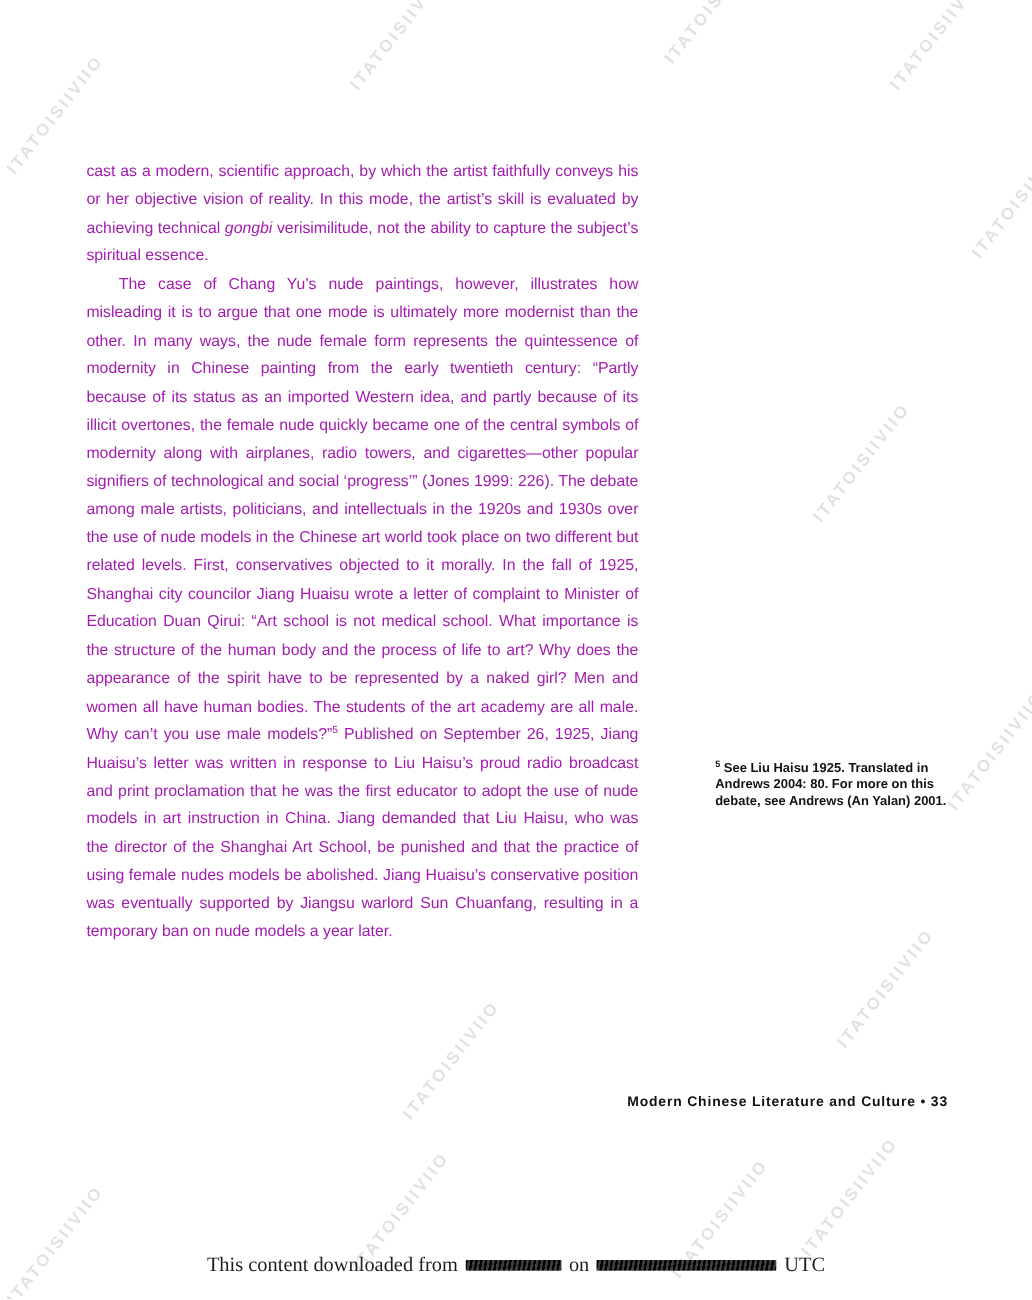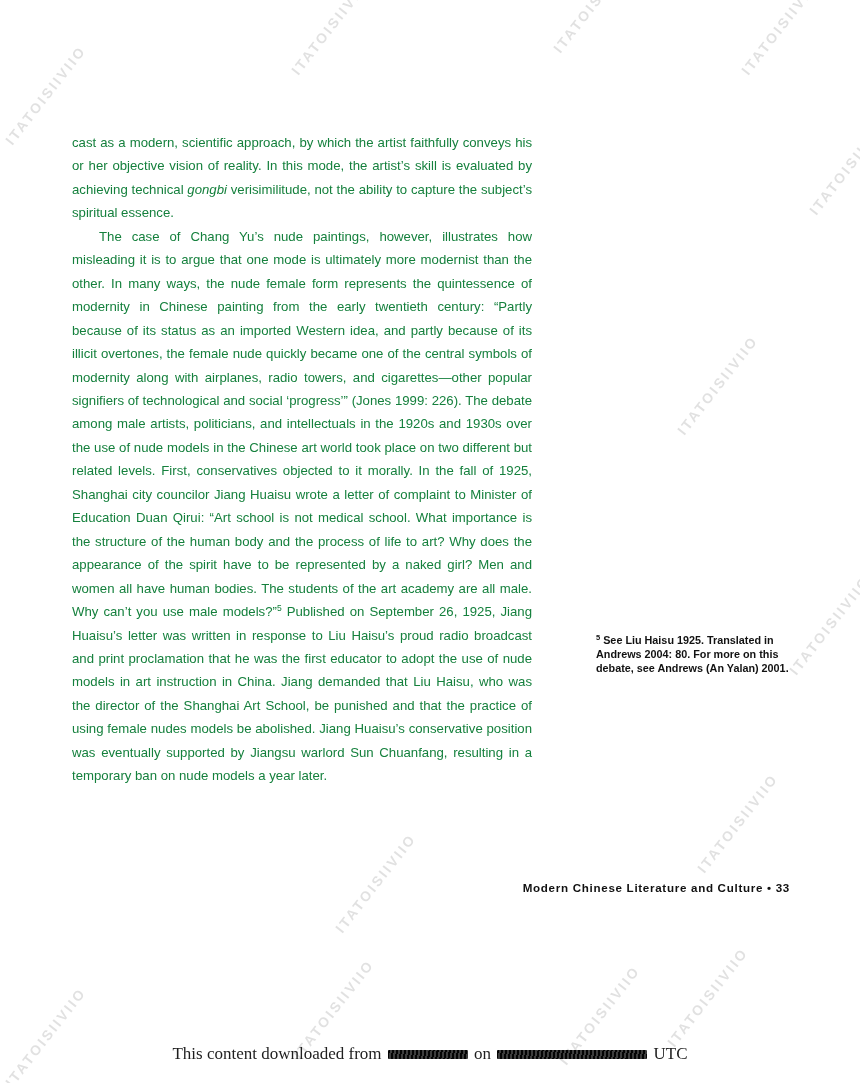--- a/index.html
+++ b/index.html
@@ -30,21 +30,21 @@
   }
 
   
   .body-col {
     position: absolute;
     left: 72px;
     top: 131px;
     width: 460px;
     font-size: 13.2px;
     line-height: 23.45px;
-    color: #15803d;
+    color: #a21caf;
     text-align: justify;
   }
   .body-col p { margin: 0; }
   .body-col p.indent { text-indent: 27px; }
   .body-col i { font-style: italic; }
   .body-col sup {
     font-size: 8.5px;
     line-height: 0;
     vertical-align: 5px;
   }
@@ -65,21 +65,21 @@
   .margin-note sup {
     font-size: 7.5px;
     line-height: 0;
     vertical-align: 4px;
   }
 
   
   .running-footer {
     position: absolute;
     right: 70px;
-    top: 881px;
+    top: 912px;
     font-size: 11.6px;
     font-weight: bold;
     letter-spacing: 0.7px;
     color: #111111;
     white-space: nowrap;
   }
 
   
   .jstor-footer {
     position: absolute;

